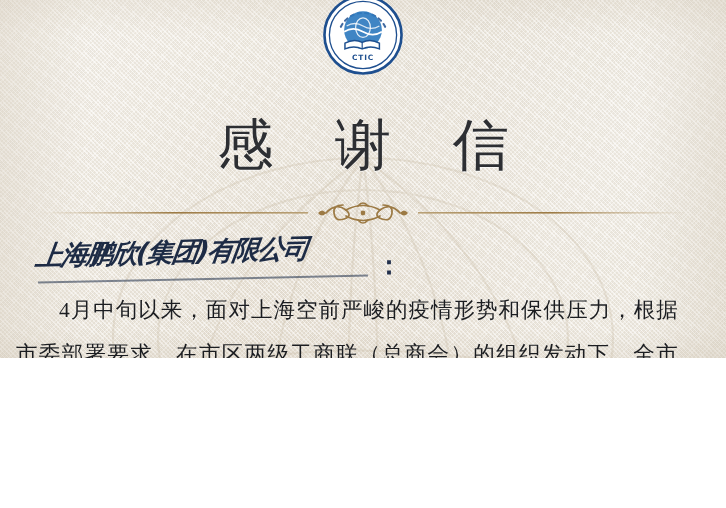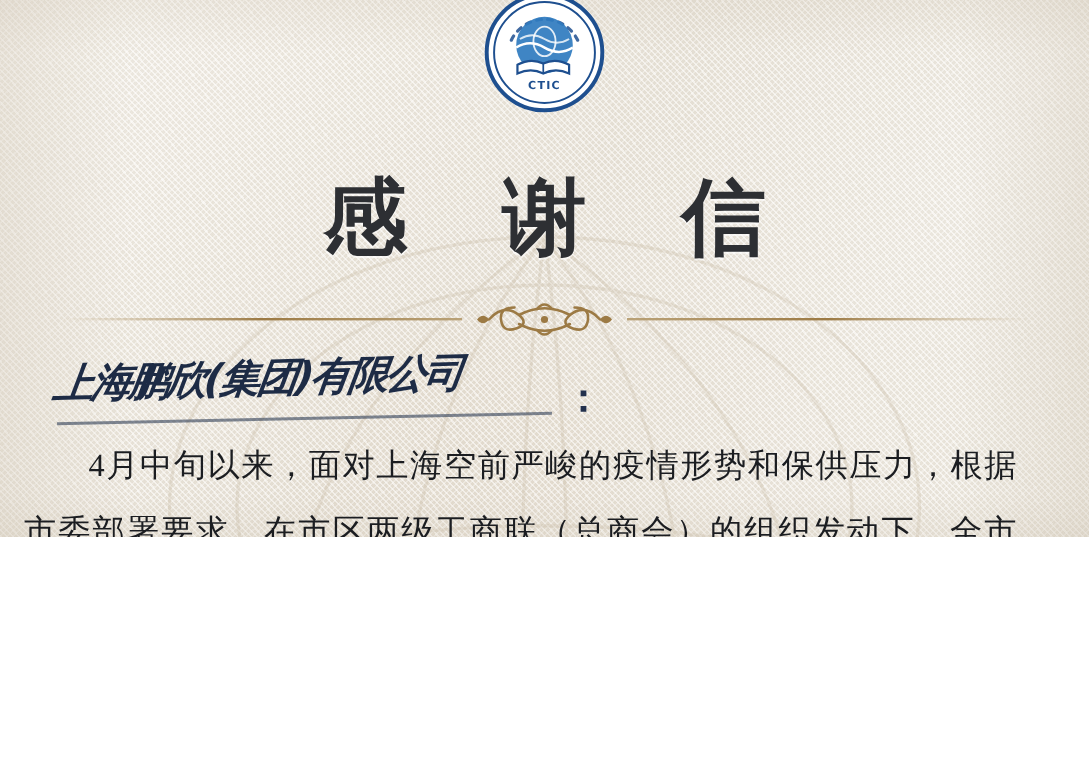--- a/index.html
+++ b/index.html
@@ -69,21 +69,21 @@
   
   #title {
     position: absolute;
     top: 108px;
     left: 0;
     width: 726px;
     text-align: center;
     font-size: 56px;
     letter-spacing: 22px;
     text-indent: 22px;
-    font-weight: 700;
+    font-weight: 400;
     color: #2d2f33;
     font-family: "DejaVu Serif", "Liberation Serif", serif;
     text-shadow: 0 1px 0 rgba(255,255,255,0.6);
   }
 
   
   #divider {
     position: absolute;
     top: 196px;
     left: 50%;

